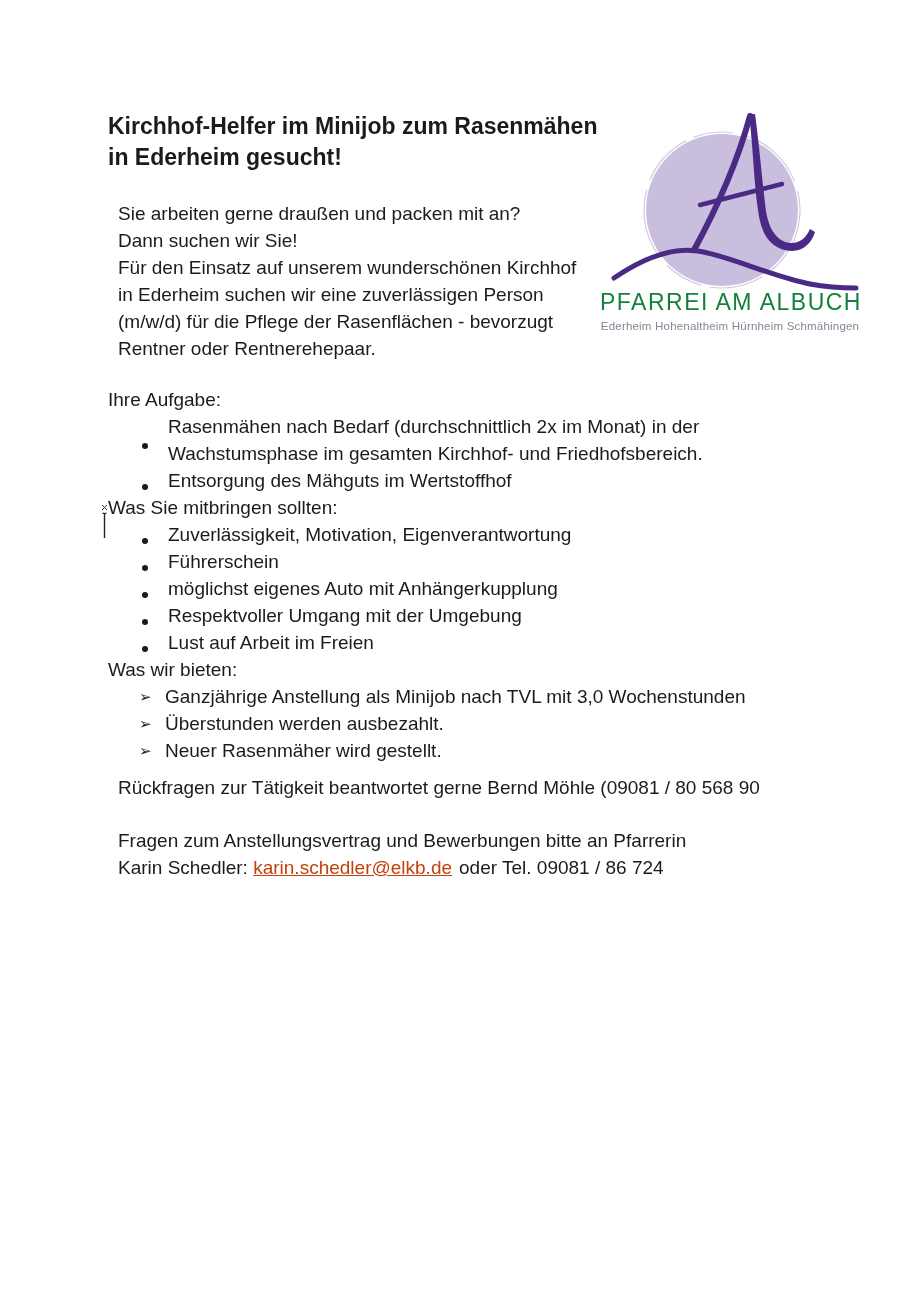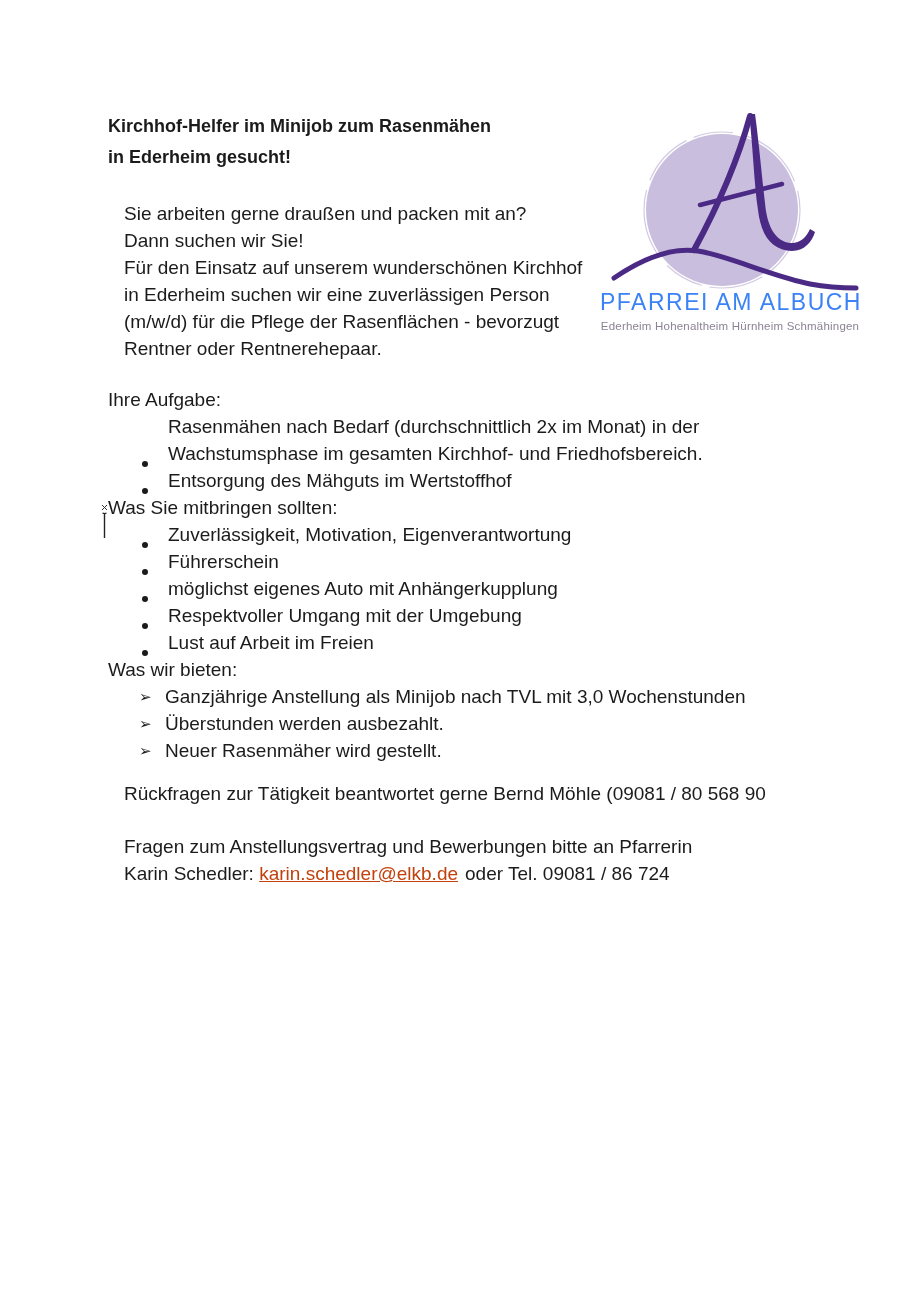--- a/index.html
+++ b/index.html
@@ -10,35 +10,35 @@
     color: #1b1b1b;
     position: relative;
     overflow: hidden;
   }
   .content {
     position: absolute;
     left: 108px; top: 111px;
     width: 790px;
   }
   .doc-title {
-    font-size: 18px;
+    font-size: 23px;
     font-weight: 700;
     line-height: 31px;
     margin: 0 0 27px 0;
   }
   .para, .section-heading, .blist {
     font-size: 19px;
     line-height: 27px;
   }
-  .para { margin: 16px; }
+  .para { margin: 10px; }
   .intro { margin-bottom: 24px; }
   .section-heading { font-weight: 400; margin: 0; }
   .line { white-space: nowrap; }
   ul.blist { list-style: none; margin: 0; padding: 0; }
-  ul.blist li { display: flex; align-items: flex-end; }
+  ul.blist li { display: flex; align-items: center; }
   .dot-bullet {
     flex: none;
     width: 6px; height: 6px;
     border-radius: 50%;
     background: #1b1b1b;
     margin: 12px 20px 0 34px;
   }
   .arrow-bullet {
     flex: none;
     width: 26px;
@@ -62,21 +62,21 @@
     width: 260px; height: 245px;
   }
   .logo-name {
     position: absolute;
     left: 600px; top: 289px;
     width: 260px;
     text-align: center;
     font-size: 23px;
     line-height: 26px;
     letter-spacing: 1.5px;
-    color: #3b82f6;
+    color: #15803d;
     white-space: nowrap;
   }
   .logo-subtitle {
     position: absolute;
     left: 592px; top: 319px;
     width: 276px;
     text-align: center;
     font-size: 11.5px;
     line-height: 14px;
     letter-spacing: 0.2px;

